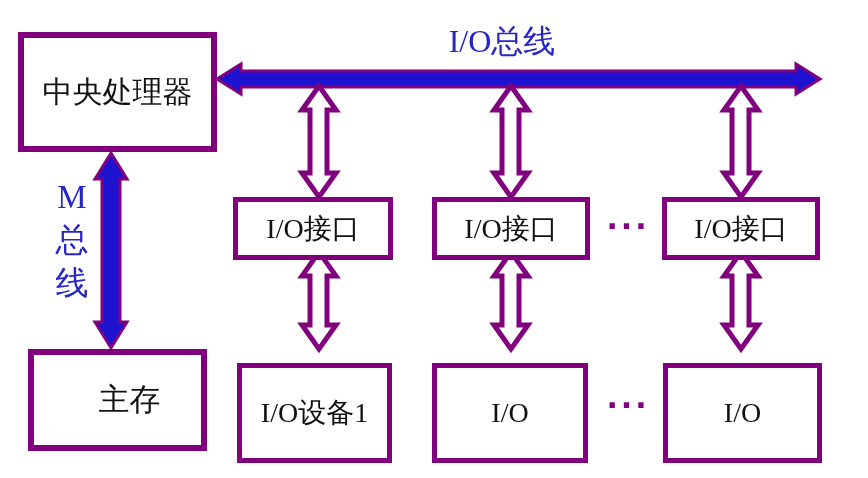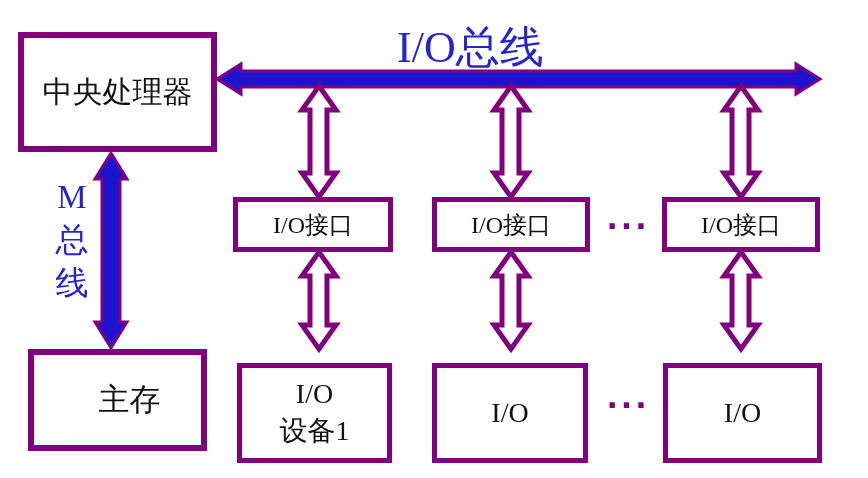--- a/index.html
+++ b/index.html
@@ -18,38 +18,38 @@
     font-family:"Liberation Serif","DejaVu Serif",serif;
   }
   .arrow-layer{position:absolute;left:0;top:0;width:868px;height:478px;}
   .solid-arrow{fill:var(--arrow-blue);stroke:var(--box-border);stroke-width:3;stroke-linejoin:miter;}
   .hollow-arrow{fill:#ffffff;stroke:var(--box-border);stroke-width:5;stroke-linejoin:miter;}
   .box{
     position:absolute;
     box-sizing:border-box;
     background:#ffffff;
     border:5px solid var(--box-border);
-    display:flex;flex-direction:column;
+    display:flex;flex-direction:row;
     align-items:center;justify-content:center;
     color:var(--text-black);
     text-align:center;
     line-height:1.25;
   }
   .cpu-box{left:18px;top:32px;width:199px;height:120px;border-width:6px;font-size:30px;}
   .memory-box{left:28px;top:349px;width:179px;height:102px;border-width:6px;font-size:31px;padding-left:24px;}
-  .iface-box{top:197px;height:55px;font-size:24px;}
+  .iface-box{top:197px;height:63px;font-size:28px;}
   .iface-1{left:233px;width:160px;}
   .iface-2{left:432px;width:158px;}
   .iface-3{left:662px;width:158px;}
   .device-box{top:349px;height:100px;font-size:28px;line-height:1.32;margin-top:14px;}
   .device-1{left:237px;width:155px;}
   .device-2{left:432px;width:156px;}
   .device-3{left:663px;width:159px;}
   .label{position:absolute;color:var(--label-blue);}
-  .io-bus-label{left:397px;top:24px;width:186px;text-align:left;font-size:44px;line-height:1.1;}
+  .io-bus-label{left:409px;top:24px;width:186px;text-align:center;font-size:32px;line-height:1.1;}
   .m-bus-label{left:50px;top:176px;width:44px;text-align:center;font-size:33px;line-height:43px;}
   .ellipsis{
     position:absolute;color:var(--box-border);
     font-size:30px;font-weight:bold;letter-spacing:3px;
     width:48px;text-align:center;line-height:30px;
     font-family:"DejaVu Sans",sans-serif;
   }
   .ellipsis-ifaces{left:604px;top:212px;}
   .ellipsis-devices{left:604px;top:391px;}
   .italic{font-style:italic;}

